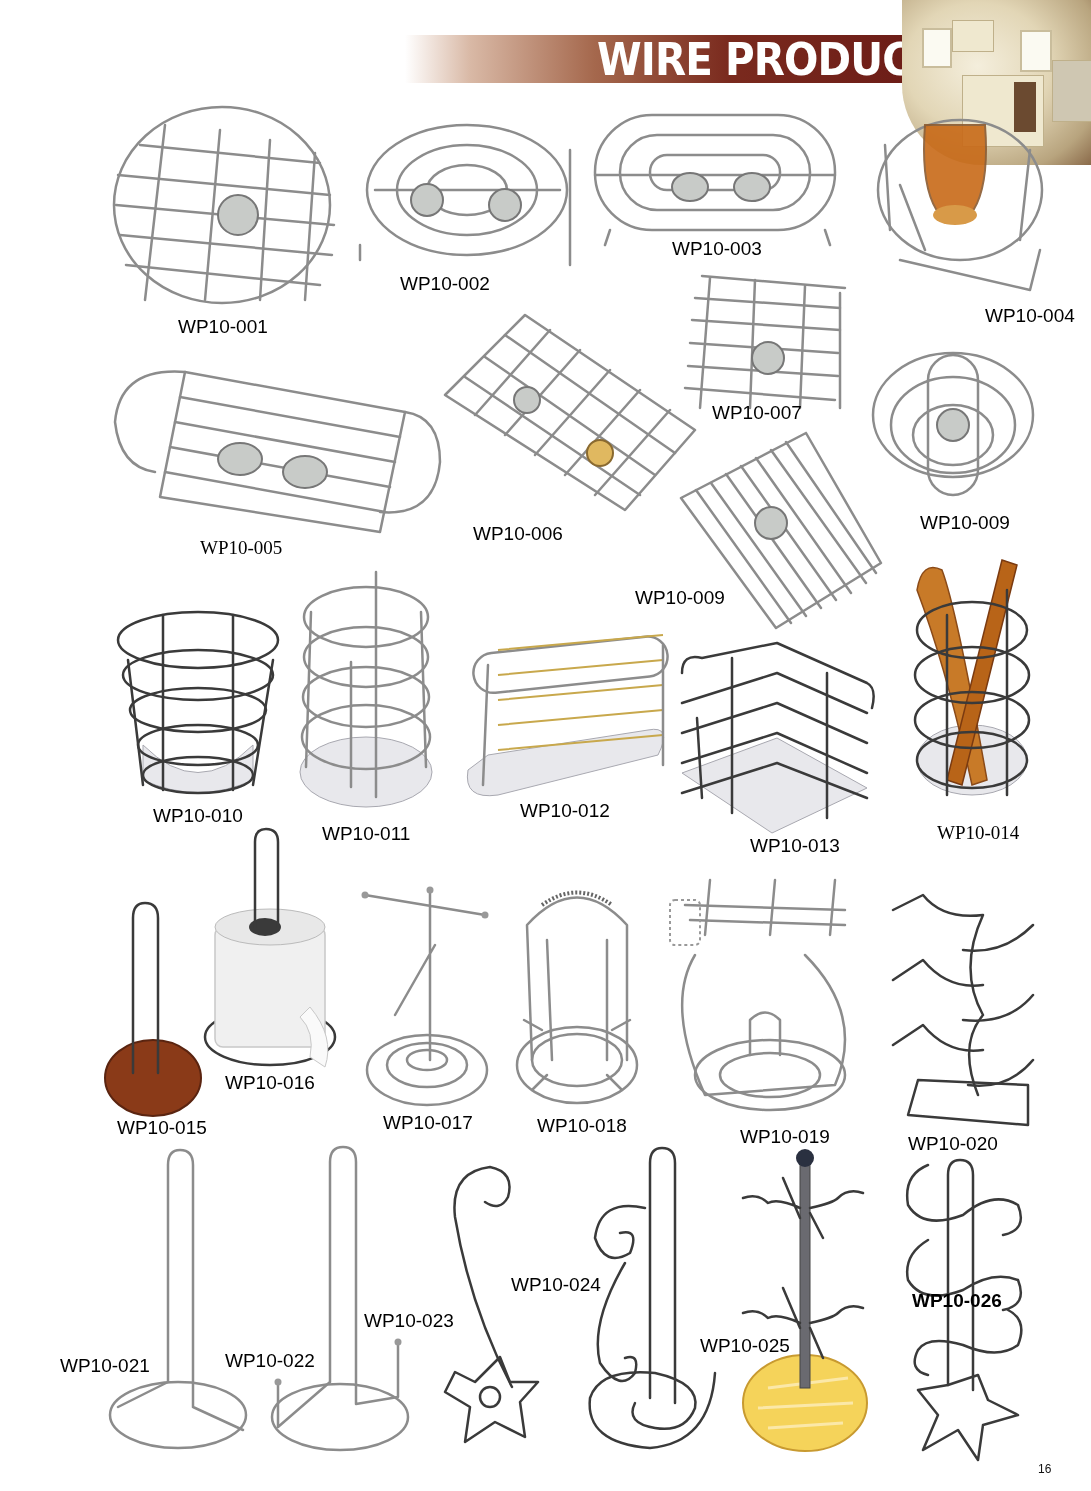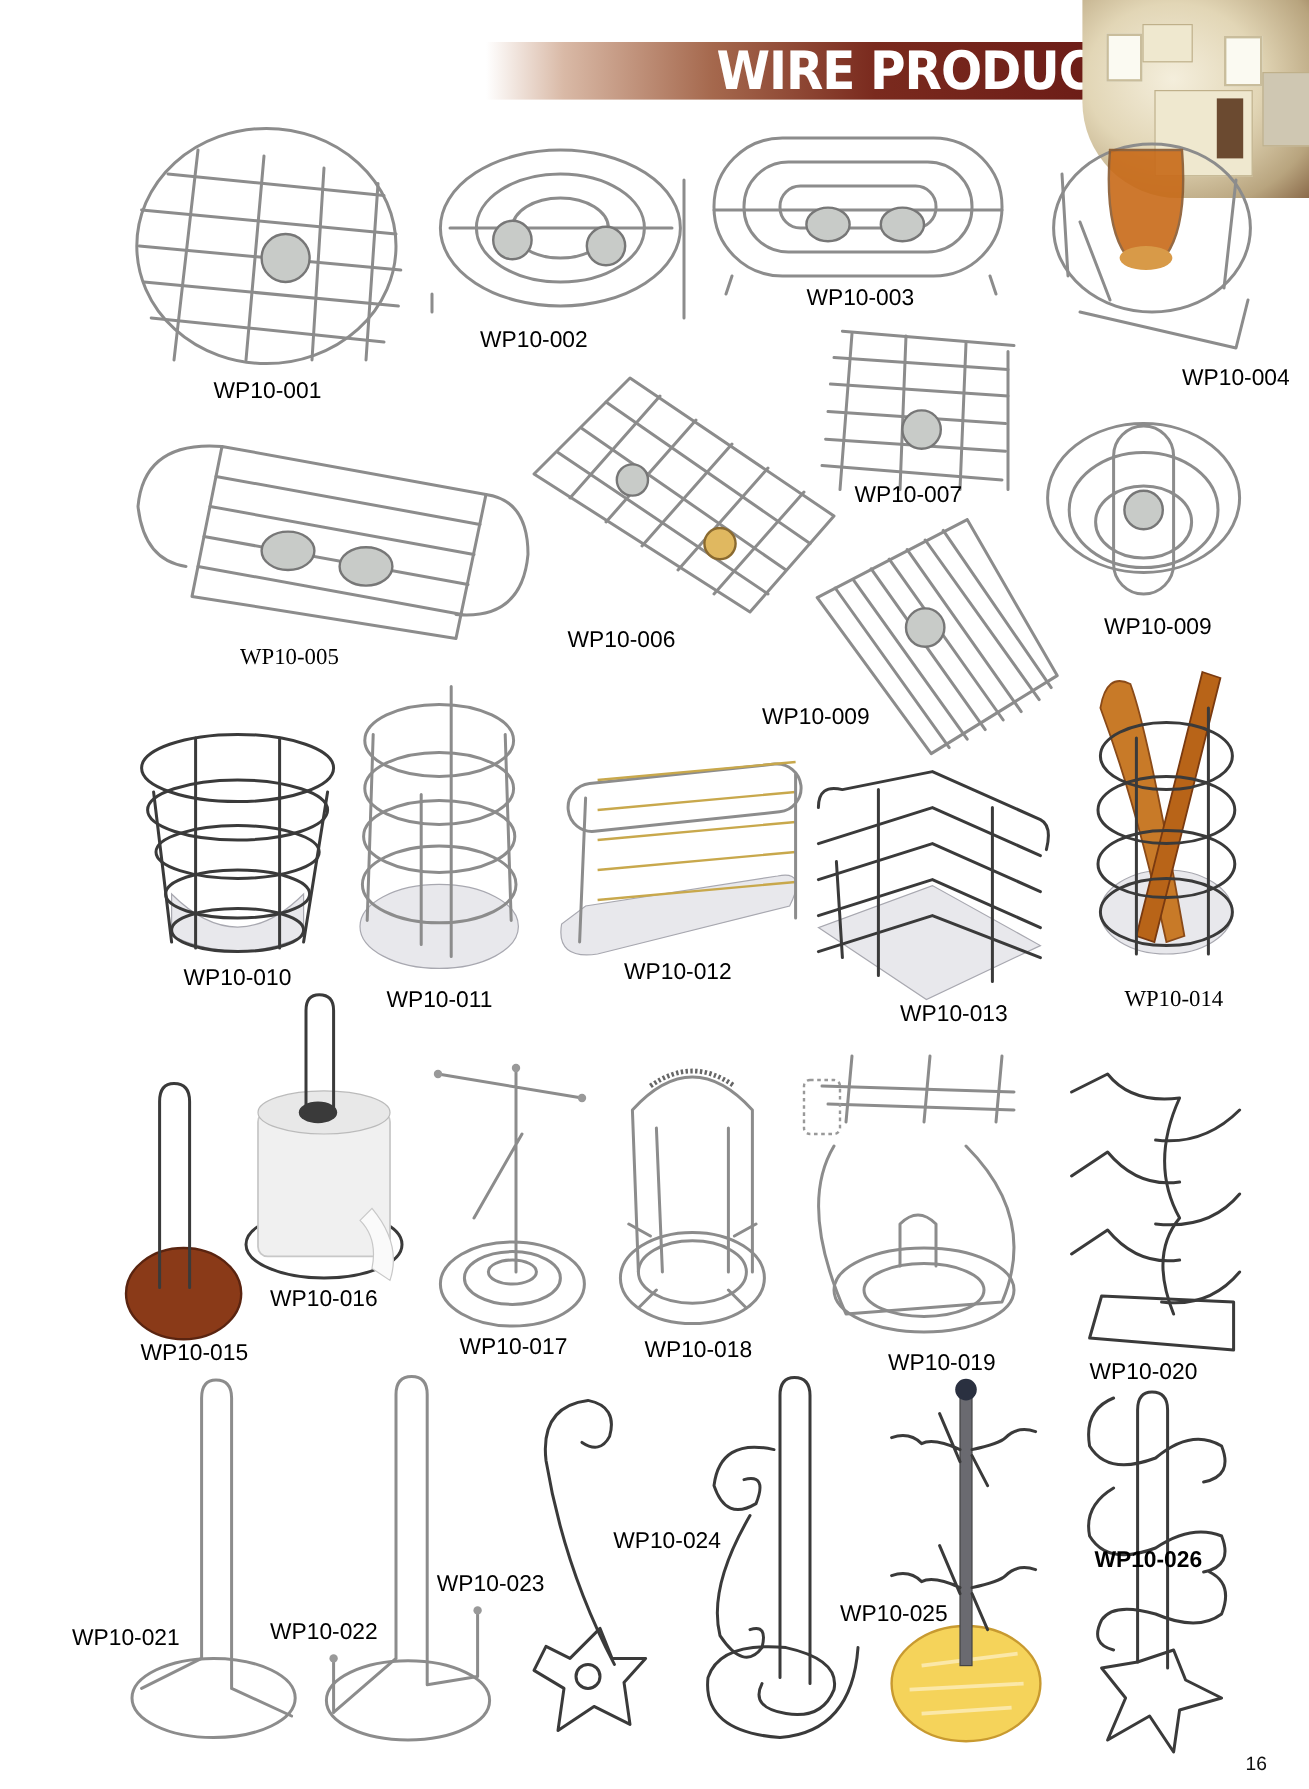--- a/index.html
+++ b/index.html
@@ -8,21 +8,21 @@
     background: linear-gradient(to right, rgba(255,255,255,0) 0%, #d9b9a6 12%, #a5684d 35%, #7a2a1e 60%, #6a1a16 100%); }
   .banner-title { position: absolute; right: 125px; top: 32px; font-family: "DejaVu Sans", sans-serif; font-weight: bold; font-size: 44px; color: #ffffff; letter-spacing: -1px; line-height: 56px; transform: scaleX(0.92); transform-origin: right center; }
   .kitchen-photo { position: absolute; left: 902px; top: 0; width: 189px; height: 165px; border-radius: 0 0 0 80px;
     background: radial-gradient(ellipse at 40% 40%, #f4eedc 0%, #e2d6b6 45%, #b8a47e 80%, #8a6a4a 100%); overflow: hidden; }
   .kitchen-photo .win { position: absolute; background: #fbfaf2; border: 2px solid #c9bd9c; }
   .kitchen-photo .cab { position: absolute; background: #efe8cf; border: 1px solid #bfb08a; }
   .kitchen-photo .shelf { position: absolute; background: #6b4a30; }
   .product { position: absolute; }
   .product svg { display: block; overflow: visible; }
   .label { position: absolute; font-size: 19px; color: #000000; white-space: nowrap; }
-  .page-number { position: absolute; left: 1038px; top: 1462px; font-size: 16px; color: #111; }
+  .page-number { position: absolute; left: 1038px; top: 1462px; font-size: 12px; color: #111; }
   .wire { fill: none; stroke: #8c8c8c; stroke-width: 2.5; stroke-linecap: round; stroke-linejoin: round; }
   .wire-dark { fill: none; stroke: #3a3a3a; stroke-width: 2.5; stroke-linecap: round; stroke-linejoin: round; }
   .mesh { fill: #e8e8ec; stroke: #a8a8b0; stroke-width: 1; }
   .candle { fill: #c8cbc8; stroke: #777; stroke-width: 2; }
 </style>
 </head>
 <body>
 
 <div class="banner"></div>
 <div class="banner-title">WIRE PRODUCTS</div>

